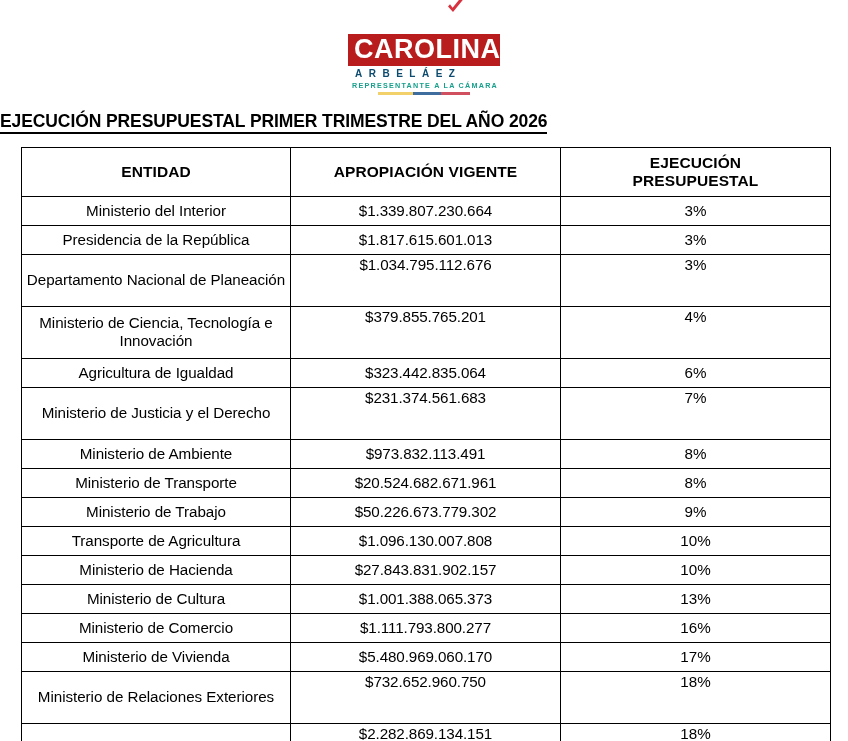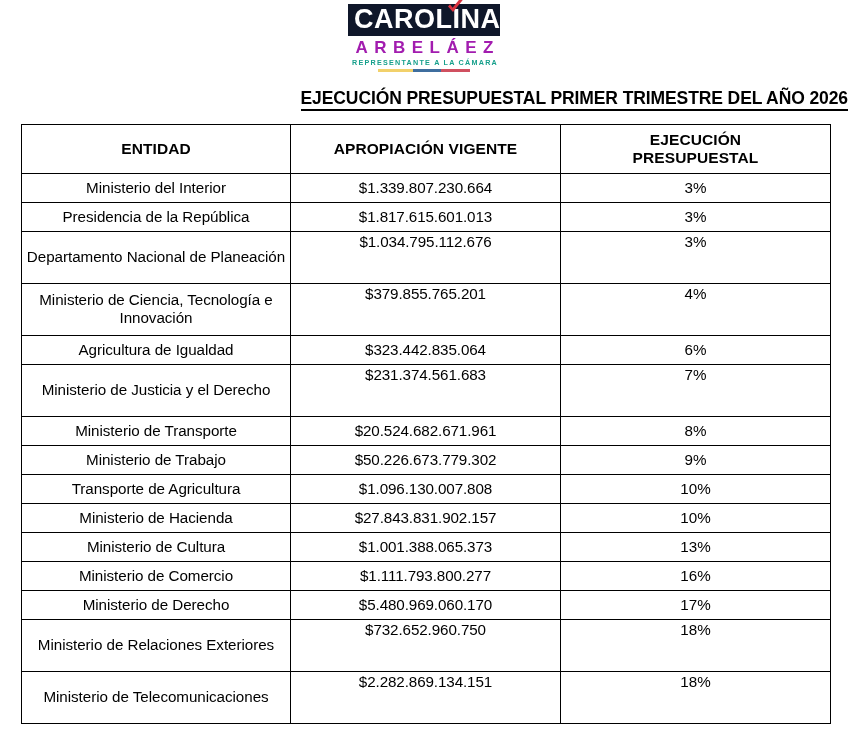--- a/index.html
+++ b/index.html
@@ -21,47 +21,48 @@
     display: flex;
     flex-direction: column;
     align-items: center;
     padding-top: 4px;
   }
   .logo-inner {
     position: relative;
     width: 152px;
   }
   .logo-name-box {
-    background: #0f172a;
+    background: #b91c1c;
     padding: 2px 6px 3px 6px;
     text-align: center;
     line-height: 1;
+    margin-top: 30px;
   }
   .logo-name-box .firstname {
     color: #ffffff;
     font-size: 27px;
     font-weight: bold;
     letter-spacing: 0.5px;
     font-family: "Liberation Sans", sans-serif;
     display: block;
   }
   .check-mark {
     position: absolute;
     top: -6px;
     left: 99px;
     width: 18px;
     height: 16px;
     z-index: 4;
   }
   .logo-lastname {
-    color: #a21caf;
-    font-size: 17px;
+    color: #0c4a6e;
+    font-size: 10px;
     font-weight: bold;
     letter-spacing: 6.5px;
-    text-align: right;
+    text-align: left;
     padding-left: 7px;
     margin-top: 3px;
     line-height: 1;
   }
   .logo-tagline {
     color: #17a08c;
     font-size: 7.2px;
     font-weight: bold;
     letter-spacing: 1.25px;
     text-align: center;
@@ -75,21 +76,21 @@
     width: 92px;
     height: 3px;
   }
   .flag-bar span { display:block; height: 100%; }
   .flag-y { flex: 1.15; background: #f2d16b; }
   .flag-b { flex: 0.95; background: #3f6e9e; }
   .flag-r { flex: 0.95; background: #d05060; }
 
   
   .doc-title {
-    text-align: right;
+    text-align: left;
     font-size: 17.5px;
     font-weight: bold;
     letter-spacing: -0.1px;
     margin-top: 16px;
     margin-bottom: 0;
     color: #000;
   }
   .doc-title span {
     border-bottom: 2px solid #000;
     padding-bottom: 1px;
@@ -201,20 +202,25 @@
           <td class="entity">Agricultura de Igualdad</td>
           <td class="amount">$323.442.835.064</td>
           <td class="pct">6%</td>
         </tr>
         <tr>
           <td class="entity tall">Ministerio de Justicia y el Derecho</td>
           <td class="amount tall" style="vertical-align: top;">$231.374.561.683</td>
           <td class="pct tall" style="vertical-align: top;">7%</td>
         </tr>
         <tr>
+          <td class="entity">Ministerio de Ambiente</td>
+          <td class="amount">$973.832.113.491</td>
+          <td class="pct">8%</td>
+        </tr>
+        <tr>
           <td class="entity">Ministerio de Transporte</td>
           <td class="amount">$20.524.682.671.961</td>
           <td class="pct">8%</td>
         </tr>
         <tr>
           <td class="entity">Ministerio de Trabajo</td>
           <td class="amount">$50.226.673.779.302</td>
           <td class="pct">9%</td>
         </tr>
         <tr>
@@ -231,21 +237,21 @@
           <td class="entity">Ministerio de Cultura</td>
           <td class="amount">$1.001.388.065.373</td>
           <td class="pct">13%</td>
         </tr>
         <tr>
           <td class="entity">Ministerio de Comercio</td>
           <td class="amount">$1.111.793.800.277</td>
           <td class="pct">16%</td>
         </tr>
         <tr>
-          <td class="entity">Ministerio de Derecho</td>
+          <td class="entity">Ministerio de Vivienda</td>
           <td class="amount">$5.480.969.060.170</td>
           <td class="pct">17%</td>
         </tr>
         <tr>
           <td class="entity tall">Ministerio de Relaciones Exteriores</td>
           <td class="amount tall" style="vertical-align: top;">$732.652.960.750</td>
           <td class="pct tall" style="vertical-align: top;">18%</td>
         </tr>
         <tr>
           <td class="entity tall">Ministerio de Telecomunicaciones</td>

